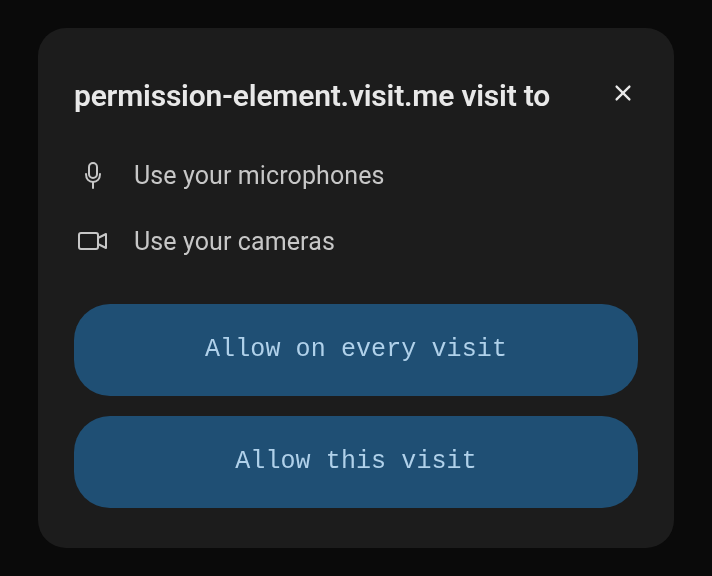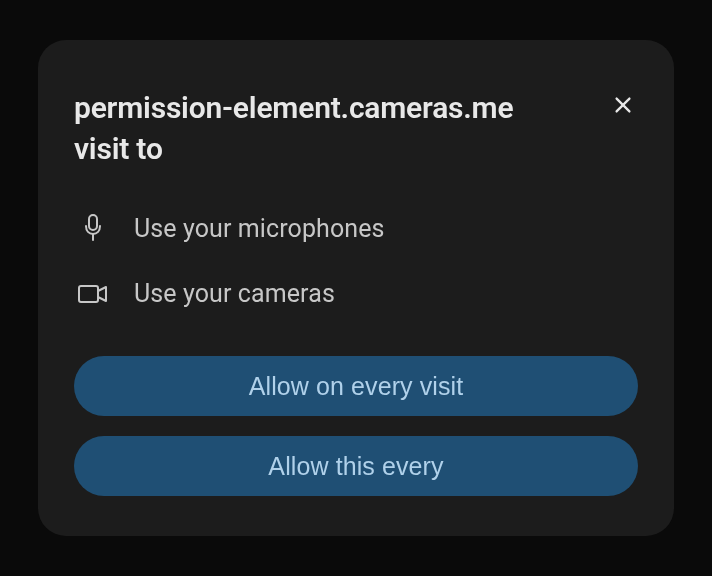--- a/index.html
+++ b/index.html
@@ -84,39 +84,39 @@
     }
     
     .button-group {
       display: flex;
       flex-direction: column;
       gap: 20px;
     }
     
     .action-button {
       width: 100%;
-      height: 60px;
+      height: 92px;
       border: none;
       border-radius: 36px;
       background: #1f4f74;
       color: #b0d1ea;
       font-size: 25px;
       font-weight: 500;
       cursor: pointer;
-      font-family: Liberation Sans, sans-serif;
+      font-family: Liberation Mono, monospace;
       letter-spacing: 0.1px;
     }
   </style>
 </head>
 <body>
 
 <div class="dialog">
   <div class="dialog-header">
     <div class="dialog-title">
-      <span>permission-element.cameras.me</span>
+      <span>permission-element.visit.me</span>
       <span>visit to</span>
     </div>
     <button class="close-button">
       <span>
         <svg width="22" height="22" viewBox="0 0 24 24" fill="none" stroke="currentColor" stroke-width="2.5" stroke-linecap="round">
           <line x1="5" y1="5" x2="19" y2="19"></line>
           <line x1="19" y1="5" x2="5" y2="19"></line>
         </svg>
       </span>
     </button>
@@ -140,15 +140,15 @@
           <rect x="1" y="3" width="19" height="16" rx="2"></rect>
           <path d="M20 8 L28 4 L28 18 L20 14 Z"></path>
         </svg>
       </span>
       <span class="permission-label">Use your cameras</span>
     </div>
   </div>
 
   <div class="button-group">
     <button class="action-button">Allow on every visit</button>
-    <button class="action-button">Allow this every</button>
+    <button class="action-button">Allow this visit</button>
   </div>
 </div>
 
 </body></html>

